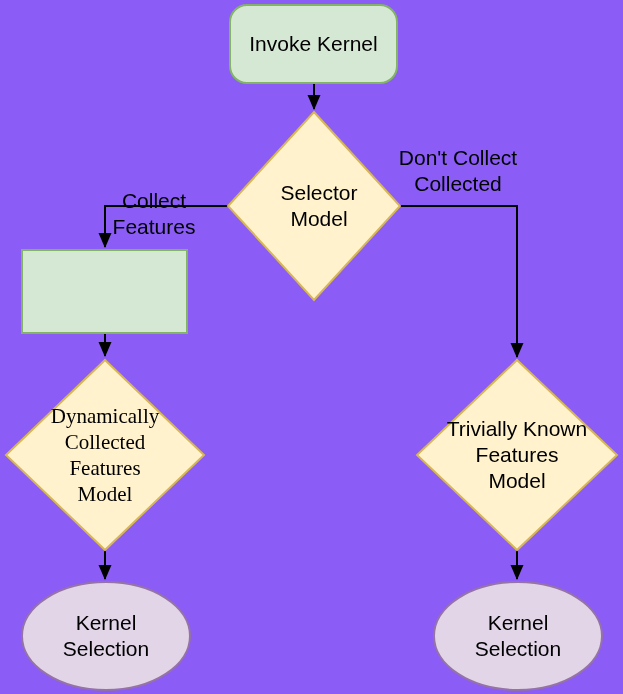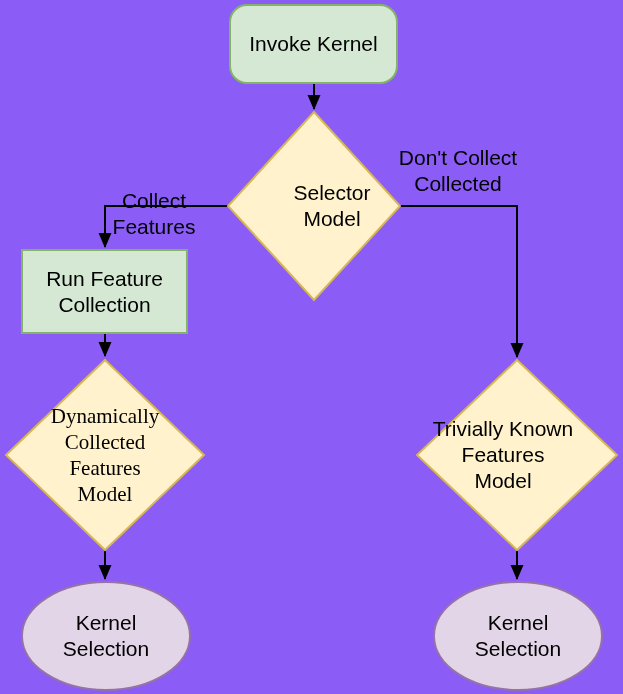--- a/index.html
+++ b/index.html
@@ -62,32 +62,30 @@
 
     <polygon points="517,360 617,455 517,550 417,455" stroke-width="2" fill="#fff2cc" stroke="#d6b656"></polygon>
 
     <ellipse cx="106" cy="636" rx="84" ry="54" stroke-width="2" fill="#e1d5e7" stroke="#9673a6"></ellipse>
 
     <ellipse cx="518" cy="636" rx="84" ry="54" stroke-width="2" fill="#e1d5e7" stroke="#9673a6"></ellipse>
   </svg>
 
   <div class="label" style="left:230px; top:5px;  width:167px; height:78px;">Invoke Kernel</div>
 
-  <div class="label" style="left:252px; top:178px; width:160px; height:56px;">Selector
+  <div class="label" style="left:239px; top:178px; width:160px; height:56px;">Selector
 Model</div>
 
-  <div class="label" style="left:22px; top:250px; width:165px; height:83px;">Run Feature
-Collection</div>
 
   <div class="label" style="left:25px; top:403px; width:160px; height:104px;font-family:Liberation Serif, serif;">Dynamically
 Collected
 Features
 Model</div>
 
-  <div class="label" style="left:413px; top:416px; width:180px; height:78px;">Trivially Known
+  <div class="label" style="left:427px; top:416px; width:180px; height:78px;">Trivially Known
 Features
 Model</div>
 
   <div class="label" style="left:26px; top:610px; width:160px; height:52px;">Kernel
 Selection</div>
 
   <div class="label" style="left:438px; top:610px; width:160px; height:52px;">Kernel
 Selection</div>
 
   <div class="label" style="left:84px; top:150px; width:140px; height:64px;margin-top:32px;">Collect

